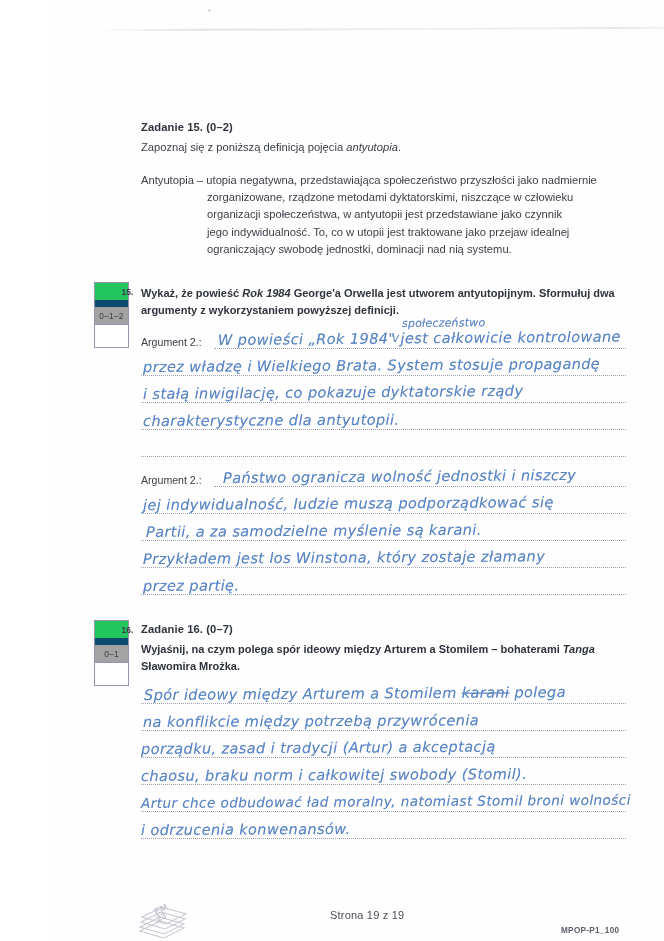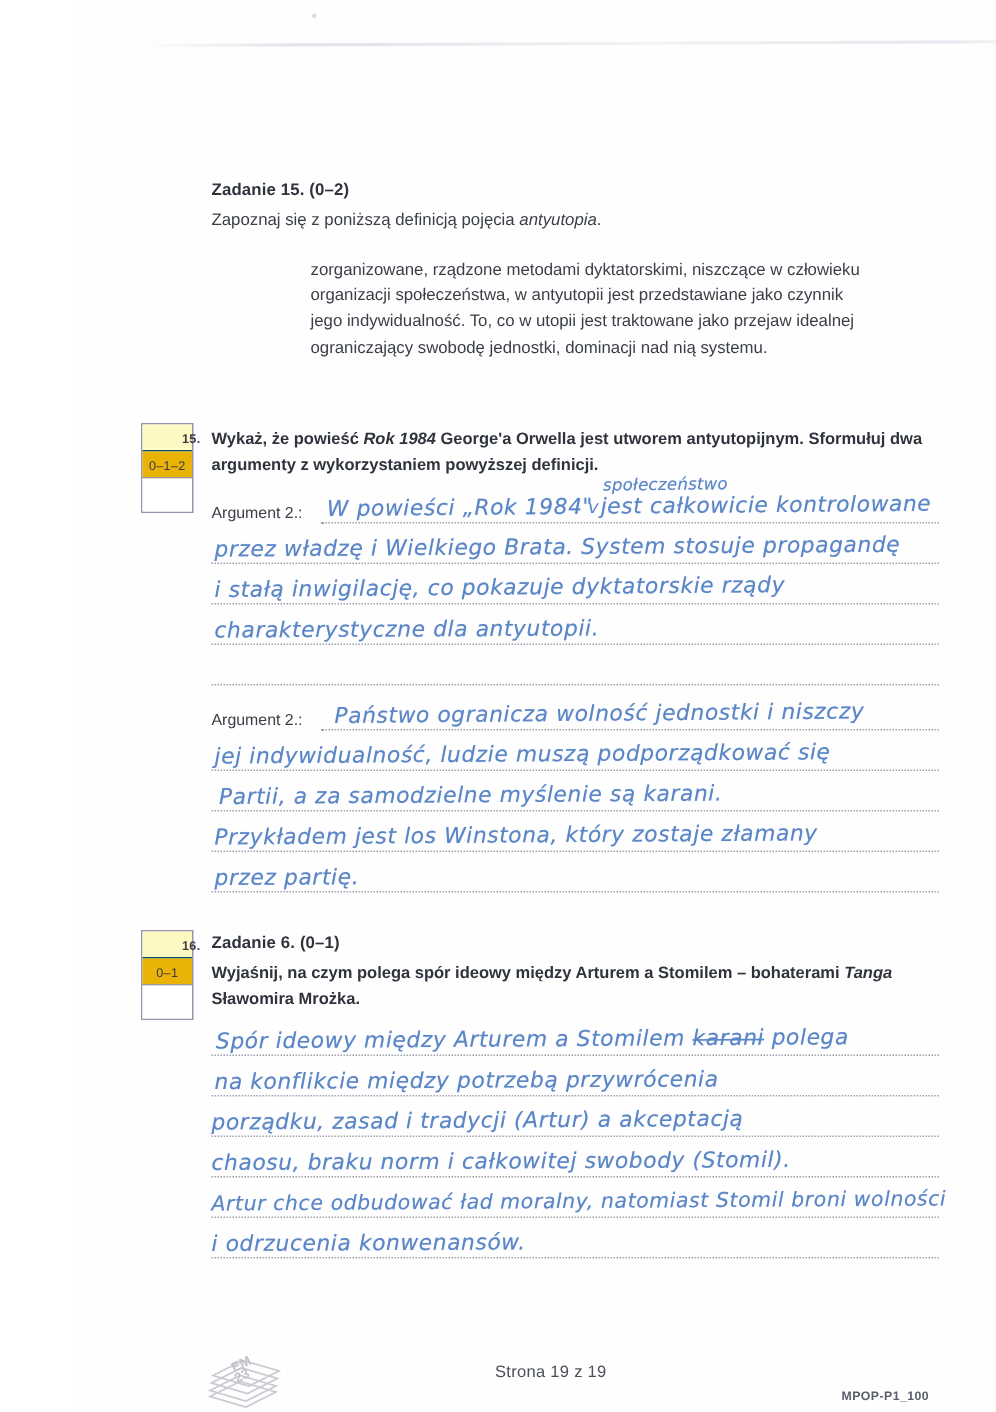--- a/index.html
+++ b/index.html
@@ -90,34 +90,34 @@
   
   .scorebox {
     position: absolute;
     width: 35px;
     border: 1px solid #9a93ad;
     box-sizing: border-box;
     background: #ffffff;
   }
   .scorebox .sb-num {
     height: 17px;
-    background: #fef9c3;
-    border-bottom: 1px solid #0c4a6e;
+    background: #22c55e;
+    border-bottom: 7px solid #0c4a6e;
     color: #3d3a46;
     font-size: 8.4px;
     font-weight: bold;
     display: flex;
     align-items: center;
     justify-content: center;
     letter-spacing: .2px;
     padding-left: 32px;
   }
   .scorebox .sb-pts {
     height: 17px;
-    background: #eab308;
+    background: #a3a3a3;
     border-bottom: 1px solid #9a93ad;
     color: #3d3a46;
     font-size: 8.4px;
     display: flex;
     align-items: center;
     justify-content: center;
     letter-spacing: .2px;
   }
   .scorebox .sb-blank {
     height: 22px;
@@ -193,20 +193,21 @@
   <div class="scan-edge"></div>
   <div class="scan-speck"></div>
 
   <div class="task-head" style="left:93px; top:121px;">Zadanie 15. (0–2)</div>
 
   <div class="task-sub" style="left:93px; top:139px;">
     <span>Zapoznaj się z poniższą definicją pojęcia </span><span class="it">antyutopia</span><span>.</span>
   </div>
 
   <div class="defbox" style="left:93px; top:172px;">
+    <span class="hang first"><span>Antyutopia</span><span> – utopia negatywna, przedstawiająca społeczeństwo przyszłości jako nadmiernie</span></span>
     <span class="hang">zorganizowane, rządzone metodami dyktatorskimi, niszczące w człowieku</span>
     <span class="hang">organizacji społeczeństwa, w antyutopii jest przedstawiane jako czynnik</span>
     <span class="hang">jego indywidualność. To, co w utopii jest traktowane jako przejaw idealnej</span>
     <span class="hang">ograniczający swobodę jednostki, dominacji nad nią systemu.</span>
   </div>
 
 
   <div class="scorebox" style="left:46px; top:282px;">
     <div class="sb-num">15.</div>
     <div class="sb-pts">0–1–2</div>
@@ -247,21 +248,21 @@
   <div class="hw" style="left:98px; top:524px; transform:rotate(-0.4deg);">Partii, a za samodzielne myślenie są karani.</div>
   <div class="hw" style="left:95px; top:551px; transform:rotate(-0.4deg);">Przykładem jest los Winstona, który zostaje złamany</div>
   <div class="hw" style="left:95px; top:578px; transform:rotate(-0.3deg);">przez partię.</div>
 
   <div class="scorebox" style="left:46px; top:620px;">
     <div class="sb-num">16.</div>
     <div class="sb-pts">0–1</div>
     <div class="sb-blank"></div>
   </div>
 
-  <div class="task-head" style="left:93px; top:623px;">Zadanie 6. (0–1)</div>
+  <div class="task-head" style="left:93px; top:623px;">Zadanie 16. (0–7)</div>
 
   <div class="bold-instr" style="left:93px; top:641px;">
     <span>Wyjaśnij, na czym polega spór ideowy między Arturem a Stomilem – bohaterami</span>
     <span class="it">Tanga</span><span> Sławomira Mrożka.</span>
   </div>
 
   <div class="ansline" style="left:93px; top:703px; width:485px;"></div>
   <div class="ansline" style="left:93px; top:730px; width:485px;"></div>
   <div class="ansline" style="left:93px; top:757px; width:485px;"></div>
   <div class="ansline" style="left:93px; top:784px; width:485px;"></div>

